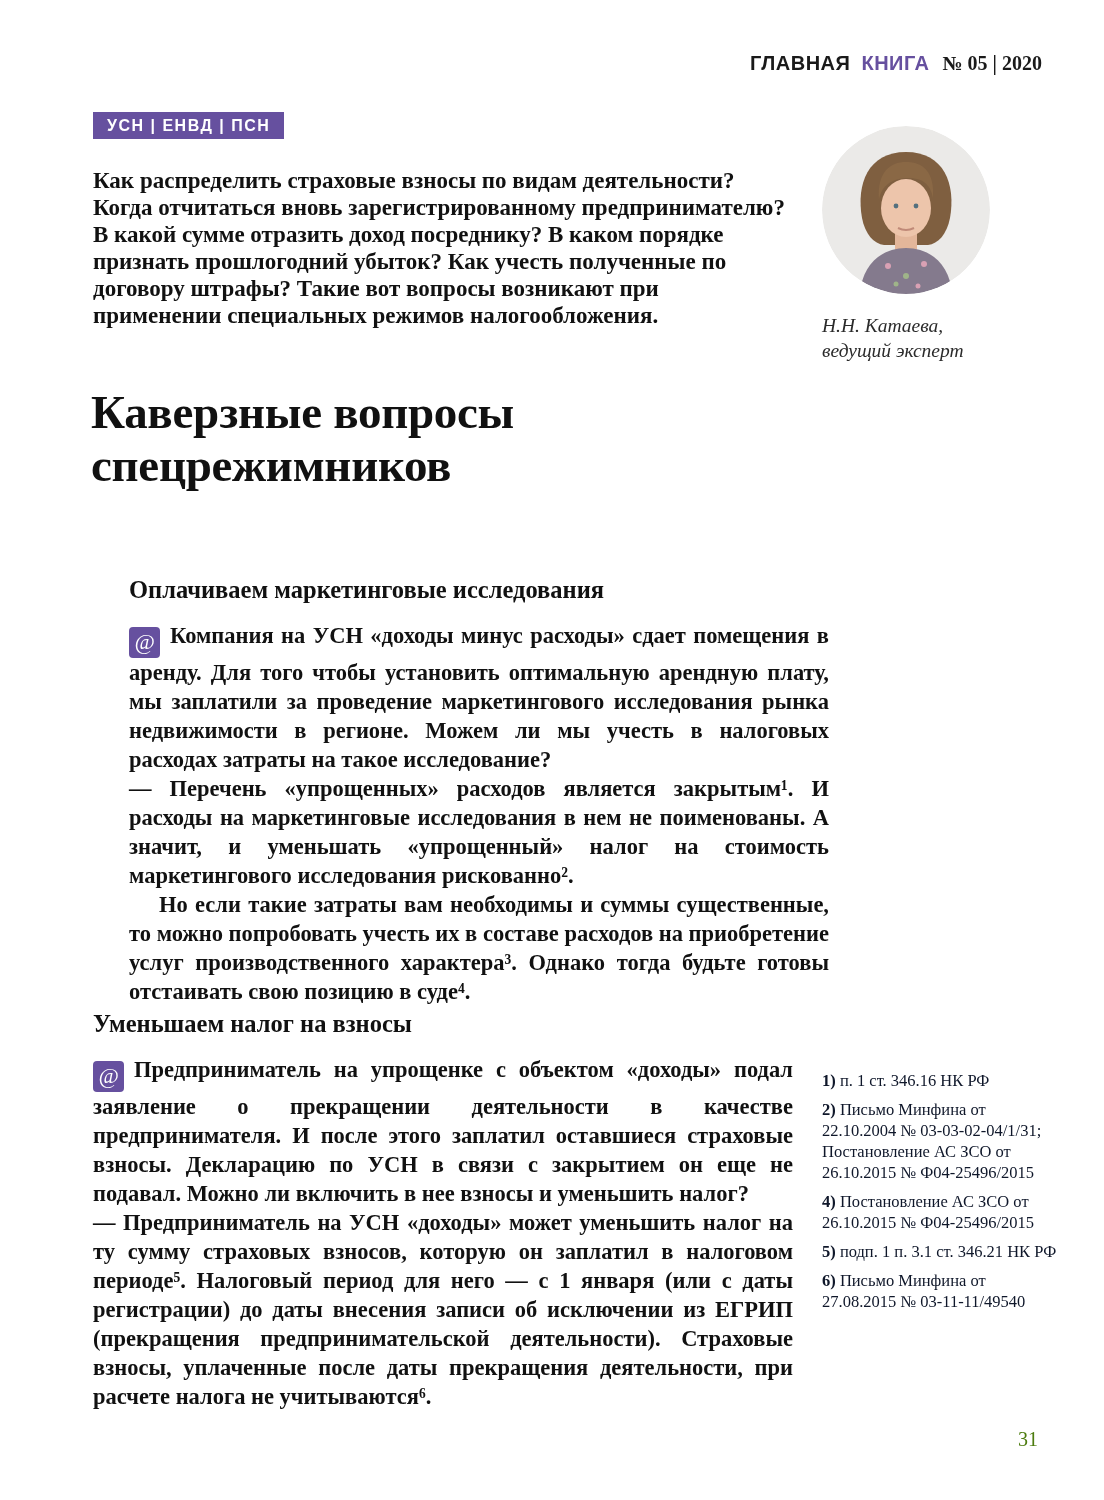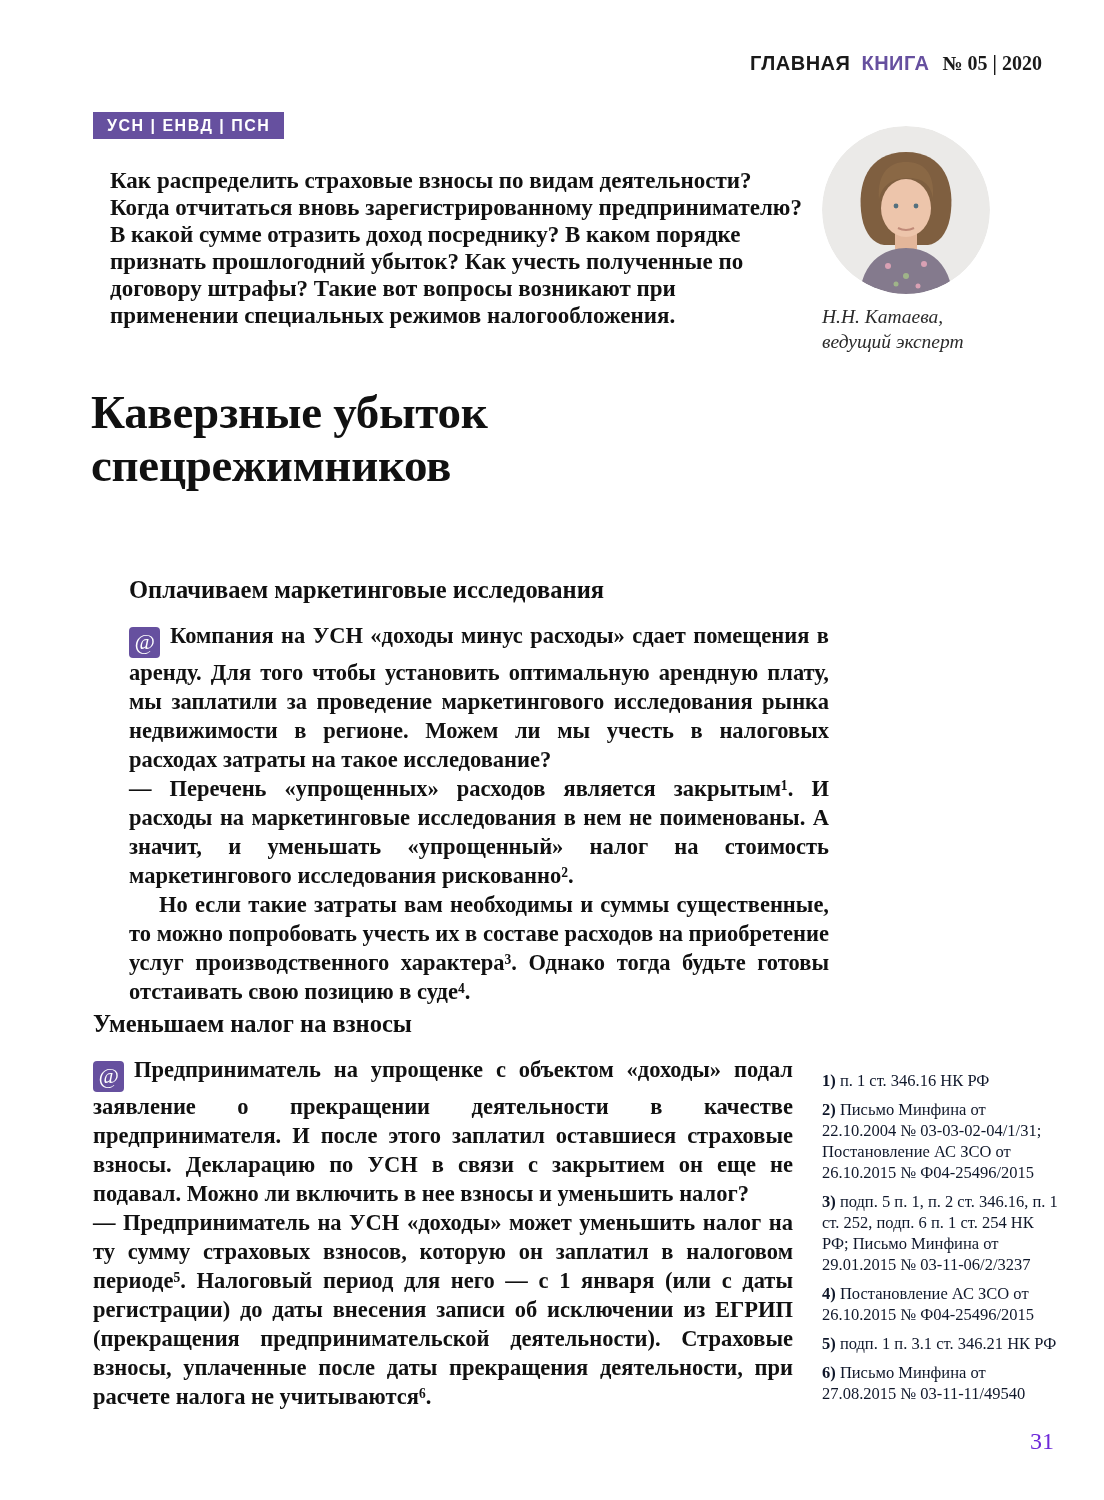--- a/index.html
+++ b/index.html
@@ -46,21 +46,21 @@
     font-family: "Liberation Sans", "DejaVu Sans", sans-serif;
     font-weight: 700;
     font-size: 16px;
     letter-spacing: 1.5px;
     padding: 5px 14px 4px 14px;
     white-space: nowrap;
   }
   
   .intro {
     position: absolute;
-    left: 110px;
+    left: 93px;
     top: 167px;
     width: 697px;
     font-weight: 700;
     font-size: 23px;
     line-height: 27px;
     text-align: left;
   }
   
   .title {
     position: absolute;
@@ -78,21 +78,21 @@
     left: 822px;
     top: 126px;
     width: 168px;
     height: 168px;
     border-radius: 50%;
     overflow: hidden;
   }
   .author-caption {
     position: absolute;
     left: 822px;
-    top: 304px;
+    top: 313px;
     font-style: italic;
     font-size: 19.5px;
     line-height: 25px;
     color: #2b2b2b;
   }
   
   .section { position: absolute; left: 93px; width: 700px; }
   .section-1 { top: 576px; margin-left: 36px; }
   .section-2 { top: 1010px; }
   .section h2 {
@@ -138,42 +138,42 @@
     width: 240px;
     font-size: 16.5px;
     line-height: 21px;
     color: #0f172a;
   }
   .footnote { margin-bottom: 8px; }
   .footnote b { font-weight: 700; }
   
   .page-number {
     position: absolute;
-    right: 50px;
+    right: 66px;
     top: 1428px;
-    font-size: 24px;
-    color: #6d28d9;
+    font-size: 20px;
+    color: #4d7c0f;
   }
 </style>
 </head>
 <body>
 
 <div class="page">
 
   <div class="header">
     <span class="brand brand-black">ГЛАВНАЯ</span>
     <span class="brand brand-purple">КНИГА</span>
     <span class="issue">№ 05 | 2020</span>
   </div>
 
   <div class="badge">УСН | ЕНВД | ПСН</div>
 
   <p class="intro">Как распределить страховые взносы по видам деятельности? Когда отчитаться вновь зарегистрированному предпринимателю? В какой сумме отразить доход посреднику? В каком порядке признать прошлогодний убыток? Как учесть полученные по договору штрафы? Такие вот вопросы возникают при применении специальных режимов налогообложения.</p>
 
-  <h1 class="title">Каверзные убыток спецрежимников</h1>
+  <h1 class="title">Каверзные вопросы спецрежимников</h1>
 
   <div class="photo">
     <svg viewBox="0 0 168 168" width="168" height="168" aria-hidden="true">
       <defs>
           <clipPath id="pc">
             <circle cx="84" cy="84" r="84"></circle>
           </clipPath>
         </defs>
       <g clip-path="url(#pc)">
         <rect width="168" height="168" fill="#ebeae8"></rect>
@@ -208,21 +208,20 @@
 
   <div class="section section-2">
     <h2>Уменьшаем налог на взносы</h2>
     <p class="question"><span class="at-box">@</span><span>Предприниматель на упрощенке с объектом «доходы» подал заявление о прекращении деятельности в качестве предпринимателя. И после этого заплатил оставшиеся страховые взносы. Декларацию по УСН в связи с закрытием он еще не подавал. Можно ли включить в нее взносы и уменьшить налог?</span></p>
     <p class="answer">—  Предприниматель на УСН «доходы» может уменьшить налог на ту сумму страховых взносов, которую он заплатил в налоговом периоде⁵. Налоговый период для него — с 1 января (или с даты регистрации) до даты внесения записи об исключении из ЕГРИП (прекращения предпринимательской деятельности). Страховые взносы, уплаченные после даты прекращения деятельности, при расчете налога не учитываются⁶.</p>
   </div>
 
   <aside class="footnotes">
     <div class="footnote"><b>1)</b> <span>п. 1 ст. 346.16 НК РФ</span></div>
     <div class="footnote"><b>2)</b> <span>Письмо Минфина от 22.10.2004 № 03-03-02-04/1/31; Постановление АС ЗСО от 26.10.2015 № Ф04-25496/2015</span></div>
-    <div class="footnote"><b>3)</b> <span>подп. 5 п. 1, п. 2 ст. 346.16, п. 1 ст. 252, подп. 6 п. 1 ст. 254 НК РФ; Письмо Минфина от 29.01.2015 № 03-11-06/2/3237</span></div>
     <div class="footnote"><b>4)</b> <span>Постановление АС ЗСО от 26.10.2015 № Ф04-25496/2015</span></div>
     <div class="footnote"><b>5)</b> <span>подп. 1 п. 3.1 ст. 346.21 НК РФ</span></div>
     <div class="footnote"><b>6)</b> <span>Письмо Минфина от 27.08.2015 № 03-11-11/49540</span></div>
   </aside>
 
   <div class="page-number">31</div>
 
 </div>
 
 </body></html>

